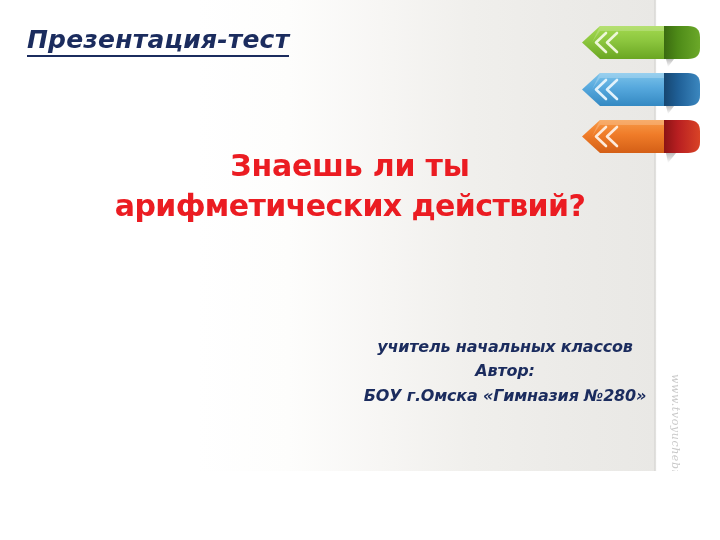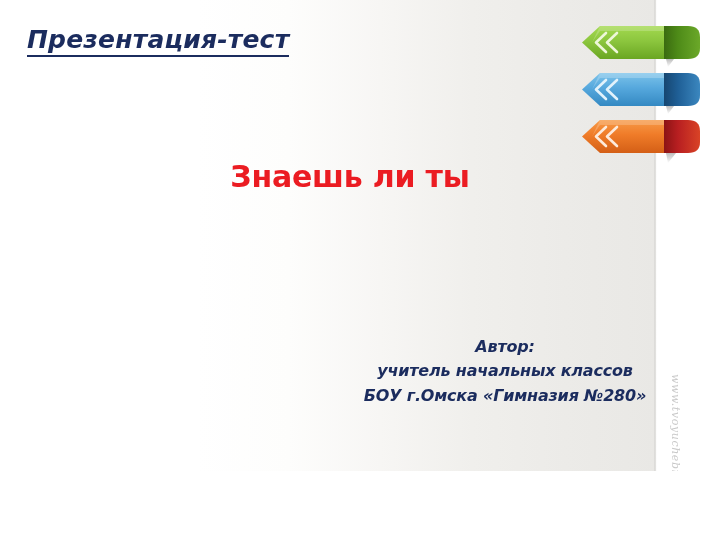--- a/index.html
+++ b/index.html
@@ -75,21 +75,21 @@
     top: 4px;
     width: 172px;
     height: 165px;
   }
   .ribbons svg { display: block; }
 
   
   .question {
     position: absolute;
     left: 60px;
-    top: 157px;
+    top: 146px;
     width: 580px;
     text-align: center;
     font-family: "DejaVu Sans", sans-serif;
     font-size: 30px;
     font-weight: bold;
     color: #eb1c22;
     line-height: 1.33;
     letter-spacing: -0.2px;
   }
   .question .q-line { display: block; white-space: nowrap; }
@@ -209,23 +209,24 @@
         <g stroke="#fdeadb" stroke-width="2.6" fill="none" stroke-linecap="round" stroke-linejoin="round">
           <polyline points="58,123 48,132.5 58,142"></polyline>
           <polyline points="69,123 59,132.5 69,142"></polyline>
         </g>
       </g>
     </svg>
   </div>
 
   <div class="question">
     <span class="q-line">Знаешь ли ты</span>
+    <span class="q-line wide">арифметических действий?</span>
   </div>
 
   <div class="author">
+    <span class="a-line">учитель начальных классов</span>
     <span class="a-line">Автор:</span>
-    <span class="a-line">учитель начальных классов</span>
     <span class="a-line">БОУ г.Омска «Гимназия №280»</span>
   </div>
 
   <div class="watermark">www.tvoyuchebnik.ru</div>
 
 </div>
 
 </body></html>

